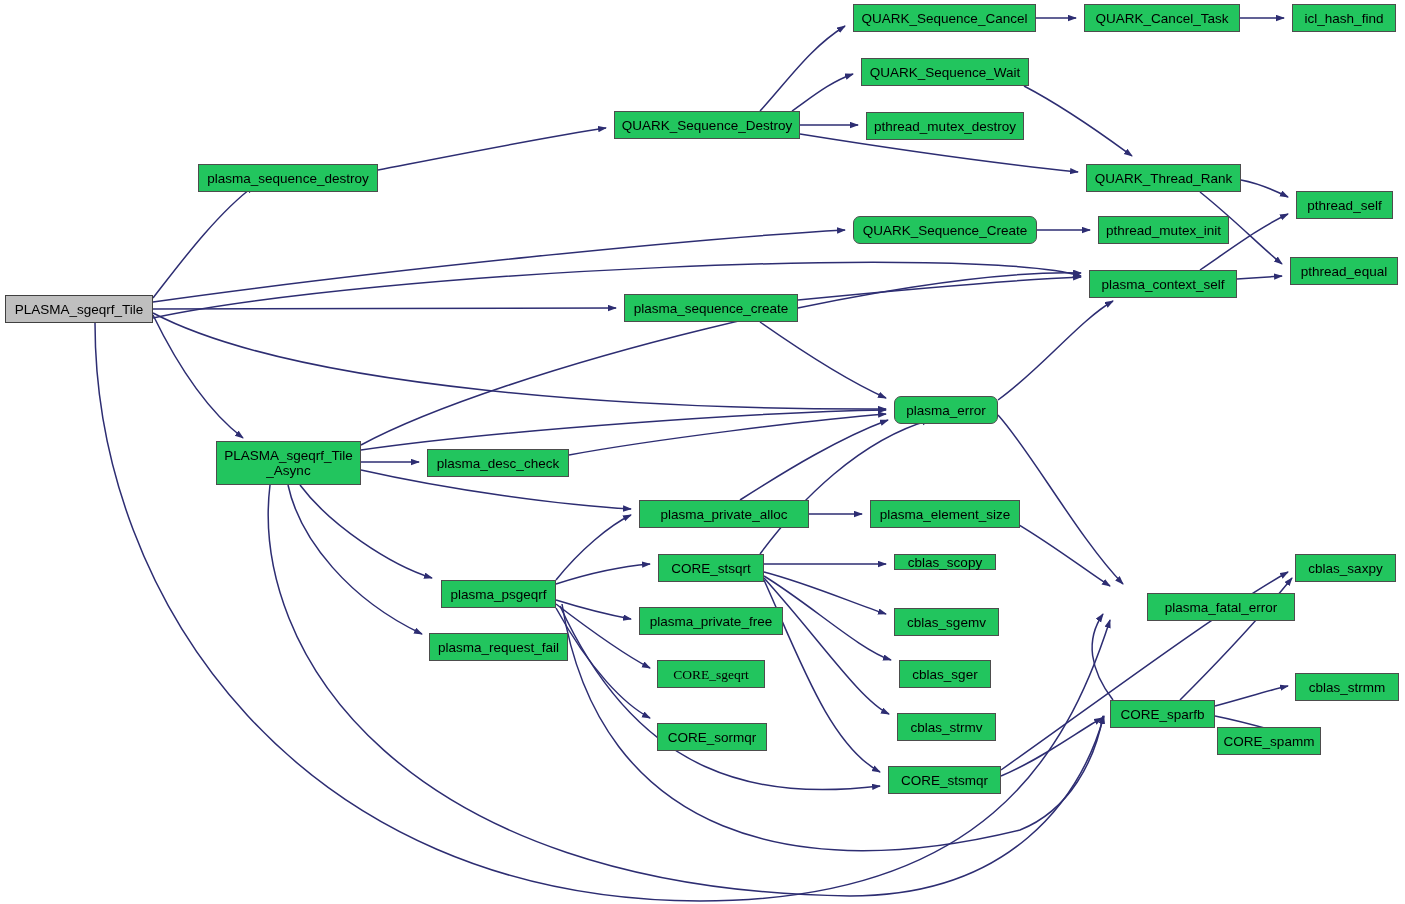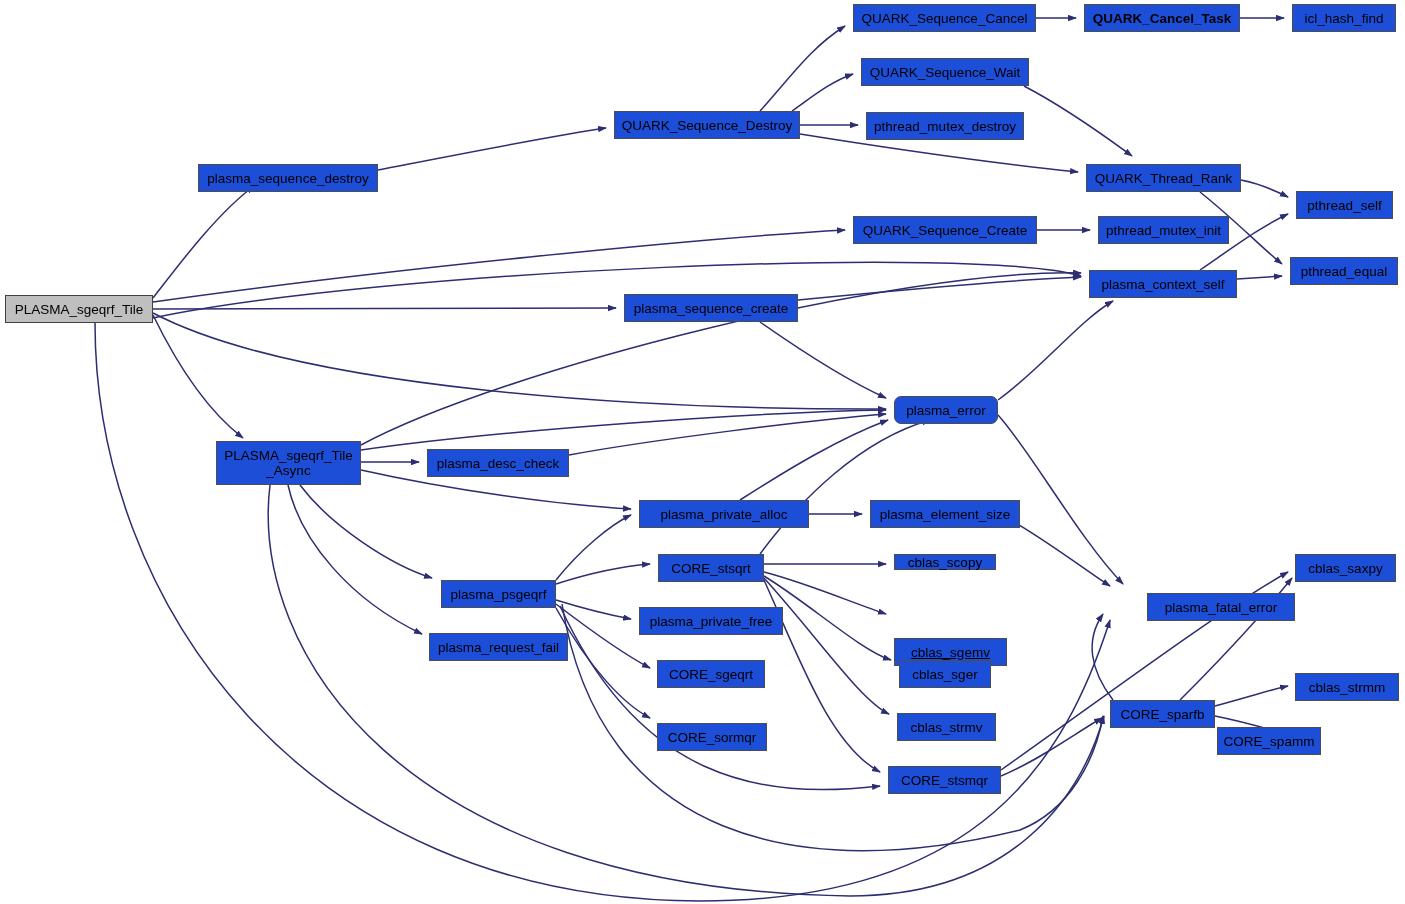--- a/index.html
+++ b/index.html
@@ -1,20 +1,20 @@
 <!DOCTYPE html>
 <html><head>
 <meta charset="utf-8">
 <style>
   html,body{margin:0;padding:0;background:#ffffff;}
   #canvas{position:relative;width:1405px;height:904px;background:#ffffff;
           font-family:"Liberation Sans","DejaVu Sans",sans-serif;overflow:hidden;}
   #edges{position:absolute;left:0;top:0;width:1405px;height:904px;}
   .node{position:absolute;box-sizing:border-box;border:1px solid #000000;
-        background:#1d4ed8;color:#000000;display:flex;align-items:center;
+        background:#22c55e;color:#000000;display:flex;align-items:center;
         justify-content:center;text-align:center;font-size:13.5px;
         line-height:15px;white-space:pre-line;letter-spacing:0px;}
   .node.root{background:#bfbfbf;border:1px solid #404040;}
   .node.grayborder{border:1px solid #4d4d4d;}
 </style>
 </head>
 <body>
 
 <div id="canvas">
   <svg id="edges" viewBox="0 0 1405 904">
@@ -108,40 +108,40 @@
   </svg>
 <div class="node root" style="left: 5px; top: 295px; width: 148px; height: 28px;">PLASMA_sgeqrf_Tile</div>
     <div class="node grayborder" style="left: 198px; top: 164px; width: 180px; height: 28px;">plasma_sequence_destroy</div>
     <div class="node grayborder" style="left: 216px; top: 441px; width: 145px; height: 44px;">PLASMA_sgeqrf_Tile
 _Async</div>
     <div class="node grayborder" style="left: 624px; top: 294px; width: 174px; height: 28px;">plasma_sequence_create</div>
     <div class="node grayborder" style="left: 614px; top: 111px; width: 186px; height: 28px;">QUARK_Sequence_Destroy</div>
     <div class="node grayborder" style="left: 853px; top: 4px; width: 183px; height: 28px;">QUARK_Sequence_Cancel</div>
     <div class="node grayborder" style="left: 861px; top: 58px; width: 168px; height: 28px;">QUARK_Sequence_Wait</div>
     <div class="node grayborder" style="left: 866px; top: 112px; width: 158px; height: 28px;">pthread_mutex_destroy</div>
-    <div class="node grayborder" style="left: 1084px; top: 4px; width: 156px; height: 28px; font-weight: bold;">QUARK_Cancel_Task</div>
+    <div class="node grayborder" style="left: 1084px; top: 4px; width: 156px; height: 28px;">QUARK_Cancel_Task</div>
     <div class="node grayborder" style="left: 1292px; top: 4px; width: 104px; height: 28px;">icl_hash_find</div>
     <div class="node grayborder" style="left: 1086px; top: 164px; width: 155px; height: 28px;">QUARK_Thread_Rank</div>
-    <div class="node grayborder" style="left: 853px; top: 216px; width: 184px; height: 28px;">QUARK_Sequence_Create</div>
+    <div class="node grayborder" style="left: 853px; top: 216px; width: 184px; height: 28px; border-radius: 7px;">QUARK_Sequence_Create</div>
     <div class="node grayborder" style="left: 1098px; top: 216px; width: 131px; height: 28px;">pthread_mutex_init</div>
     <div class="node grayborder" style="left: 1089px; top: 270px; width: 148px; height: 28px;">plasma_context_self</div>
     <div class="node grayborder" style="left: 1296px; top: 191px; width: 97px; height: 28px;">pthread_self</div>
     <div class="node grayborder" style="left: 1290px; top: 257px; width: 108px; height: 28px;">pthread_equal</div>
     <div class="node grayborder" style="left: 894px; top: 396px; width: 104px; height: 28px; border-radius: 7px;">plasma_error</div>
     <div class="node grayborder" style="left: 427px; top: 449px; width: 142px; height: 28px;">plasma_desc_check</div>
     <div class="node grayborder" style="left: 639px; top: 500px; width: 170px; height: 28px;">plasma_private_alloc</div>
     <div class="node grayborder" style="left: 870px; top: 500px; width: 150px; height: 28px;">plasma_element_size</div>
     <div class="node grayborder" style="left: 658px; top: 554px; width: 106px; height: 28px;">CORE_stsqrt</div>
     <div class="node grayborder" style="left: 894px; top: 554px; width: 102px; height: 16px;">cblas_scopy</div>
     <div class="node grayborder" style="left: 441px; top: 580px; width: 115px; height: 28px;">plasma_psgeqrf</div>
     <div class="node grayborder" style="left: 639px; top: 607px; width: 144px; height: 28px;">plasma_private_free</div>
-    <div class="node grayborder" style="left: 894px; top: 638px; width: 113px; height: 28px; text-decoration: underline;">cblas_sgemv</div>
+    <div class="node grayborder" style="left: 894px; top: 608px; width: 105px; height: 28px;">cblas_sgemv</div>
     <div class="node grayborder" style="left: 1147px; top: 593px; width: 148px; height: 28px;">plasma_fatal_error</div>
     <div class="node grayborder" style="left: 429px; top: 633px; width: 139px; height: 28px;">plasma_request_fail</div>
-    <div class="node grayborder" style="left: 657px; top: 660px; width: 108px; height: 28px;">CORE_sgeqrt</div>
+    <div class="node grayborder" style="left: 657px; top: 660px; width: 108px; height: 28px; font-family: Liberation Serif, serif;">CORE_sgeqrt</div>
     <div class="node grayborder" style="left: 899px; top: 660px; width: 92px; height: 28px;">cblas_sger</div>
     <div class="node grayborder" style="left: 1295px; top: 554px; width: 101px; height: 28px;">cblas_saxpy</div>
     <div class="node grayborder" style="left: 1295px; top: 673px; width: 104px; height: 28px;">cblas_strmm</div>
     <div class="node grayborder" style="left: 1110px; top: 700px; width: 105px; height: 28px;">CORE_sparfb</div>
     <div class="node grayborder" style="left: 657px; top: 713px; width: 110px; height: 28px; margin-top: 10px;">CORE_sormqr</div>
     <div class="node grayborder" style="left: 897px; top: 713px; width: 99px; height: 28px;">cblas_strmv</div>
     <div class="node grayborder" style="left: 1217px; top: 727px; width: 104px; height: 28px;">CORE_spamm</div>
     <div class="node grayborder" style="left: 888px; top: 766px; width: 113px; height: 28px;">CORE_stsmqr</div>
   </div>
 

